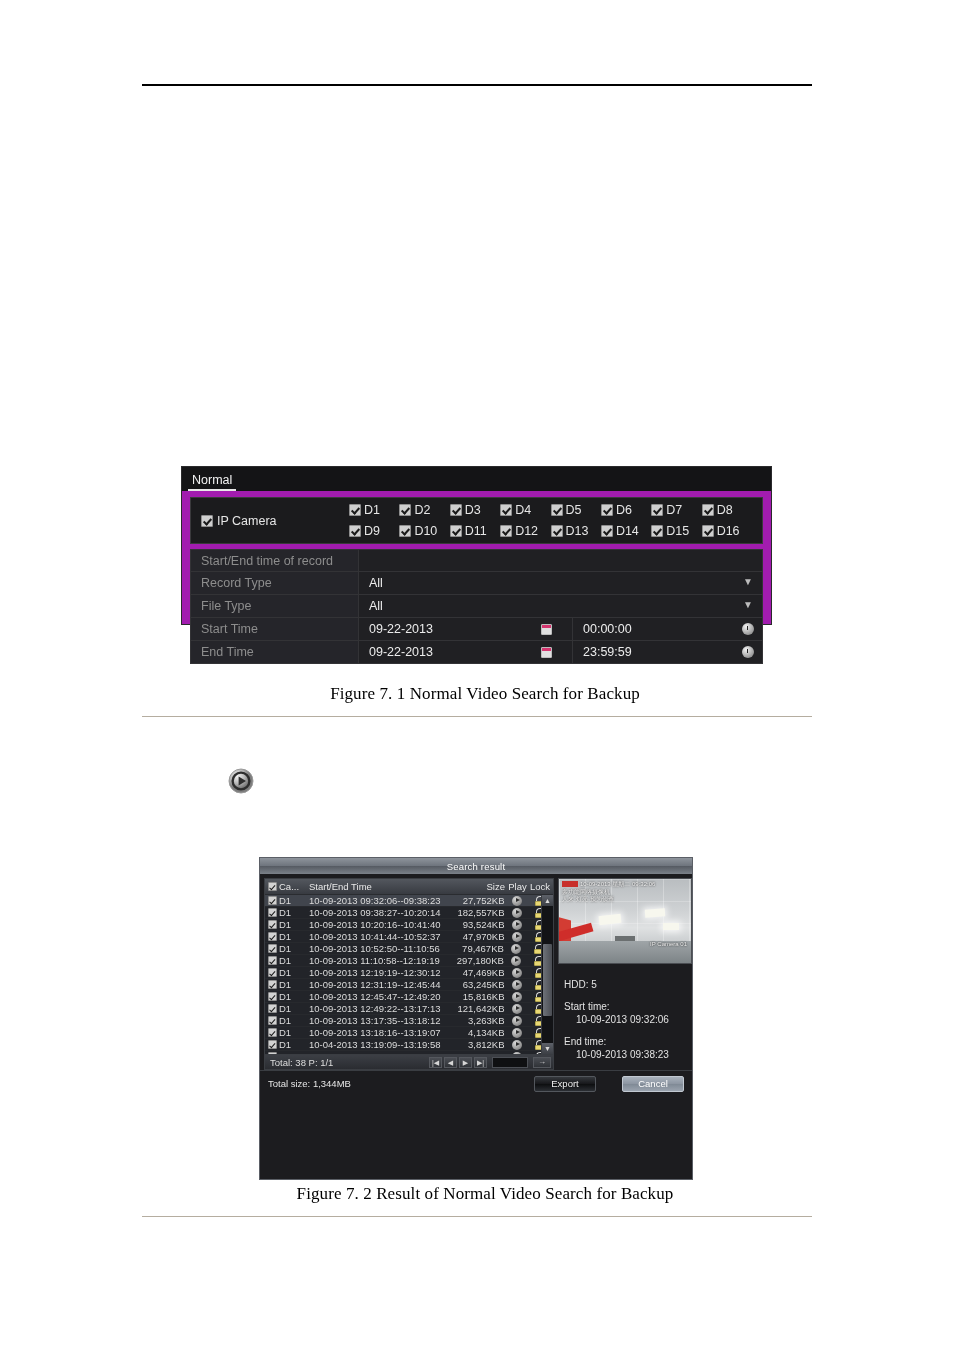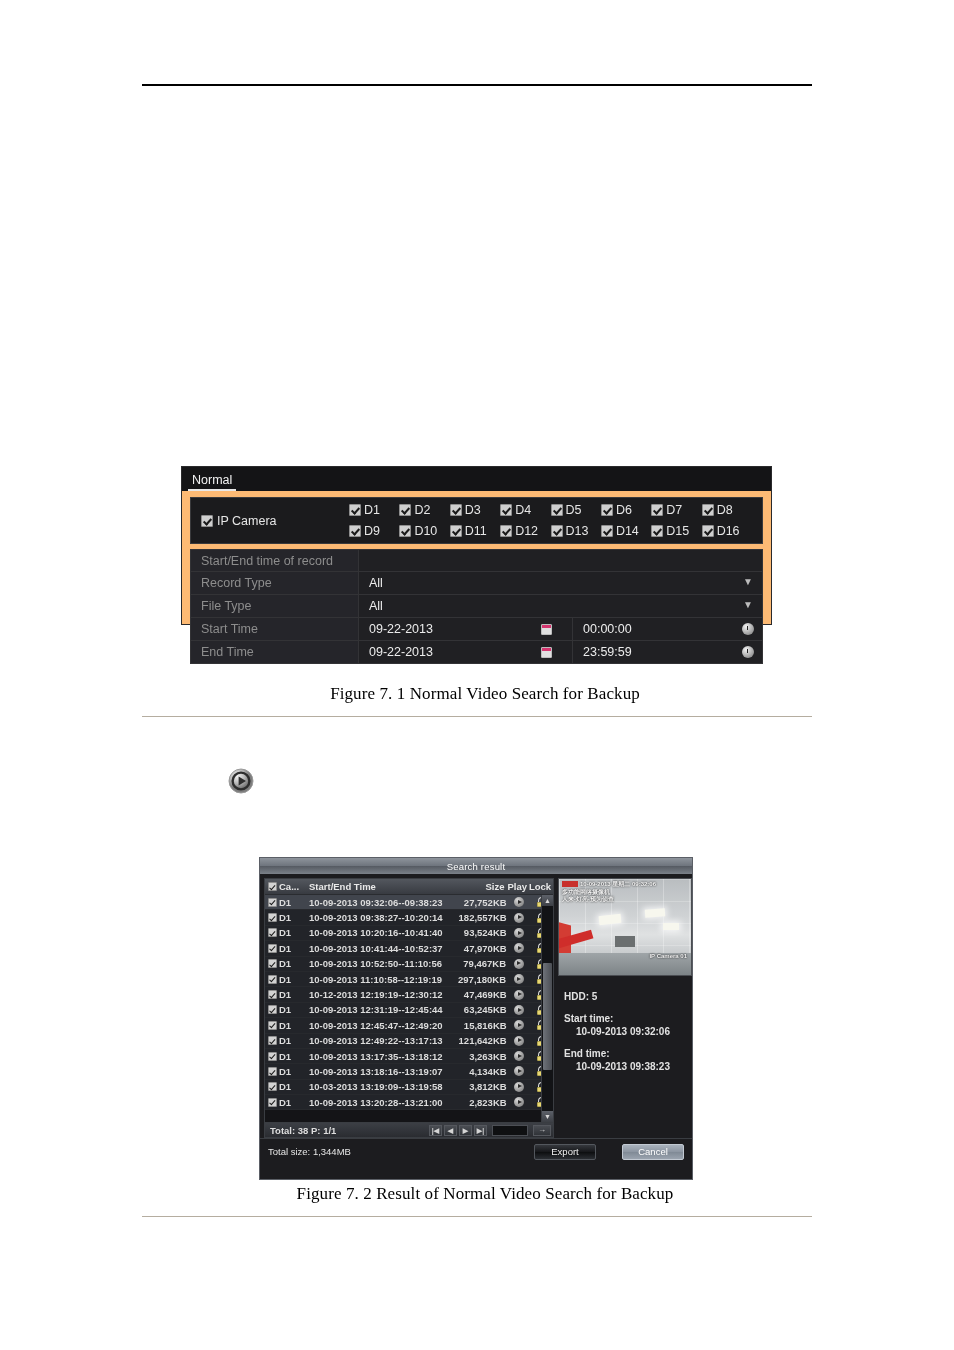--- a/index.html
+++ b/index.html
@@ -52,21 +52,21 @@
     height: 26px;
   }
 
   
   .dlg1 {
     position: absolute;
     left: 181px;
     top: 466px;
     width: 591px;
     height: 159px;
-    background: #fdba74;
+    background: #a21caf;
     border: 1px solid #2a2a2c;
     box-sizing: border-box;
   }
   .dlg1-tabbar {
     height: 24px;
     background: #141416;
     display: flex;
     align-items: flex-end;
     padding-left: 6px;
     box-sizing: border-box;
@@ -263,24 +263,23 @@
     background: linear-gradient(to bottom, #8e949c 0%, #6f757e 48%, #565b63 52%, #7b8189 100%);
     display: flex;
     align-items: center;
     justify-content: center;
     font-size: 9.5px;
     color: #ffffff;
     letter-spacing: .2px;
   }
   .dlg2-main {
     display: flex;
-    height: 264px;
+    height: 196px;
     padding: 4px 0 0 4px;
     box-sizing: border-box;
-    font-weight: bold;
   }
 
   .tbl-wrap {
     width: 290px;
     flex: 0 0 290px;
     display: flex;
     flex-direction: column;
     background: #141417;
     border: 1px solid #3a3d42;
     box-sizing: border-box;
@@ -827,21 +826,21 @@
                   <span class="shackle"></span>
                   <span class="bodyp"></span>
                 </span>
               </span>
             </div>
             <div class="trow">
               <span class="c-cam">
                 <span class="cbx-sm"></span>
                 <span>D1</span>
               </span>
-              <span class="c-time">10-12-2013 12:19:19--12:30:12</span>
+              <span class="c-time">10-09-2013 12:19:19--12:30:12</span>
               <span class="c-size">47,469KB</span>
               <span class="c-play">
                 <span class="play-sm"></span>
               </span>
               <span class="c-lock">
                 <span class="lock-sm">
                   <span class="shackle"></span>
                   <span class="bodyp"></span>
                 </span>
               </span>
@@ -929,21 +928,21 @@
                   <span class="shackle"></span>
                   <span class="bodyp"></span>
                 </span>
               </span>
             </div>
             <div class="trow">
               <span class="c-cam">
                 <span class="cbx-sm"></span>
                 <span>D1</span>
               </span>
-              <span class="c-time">10-03-2013 13:19:09--13:19:58</span>
+              <span class="c-time">10-04-2013 13:19:09--13:19:58</span>
               <span class="c-size">3,812KB</span>
               <span class="c-play">
                 <span class="play-sm"></span>
               </span>
               <span class="c-lock">
                 <span class="lock-sm">
                   <span class="shackle"></span>
                   <span class="bodyp"></span>
                 </span>
               </span>

